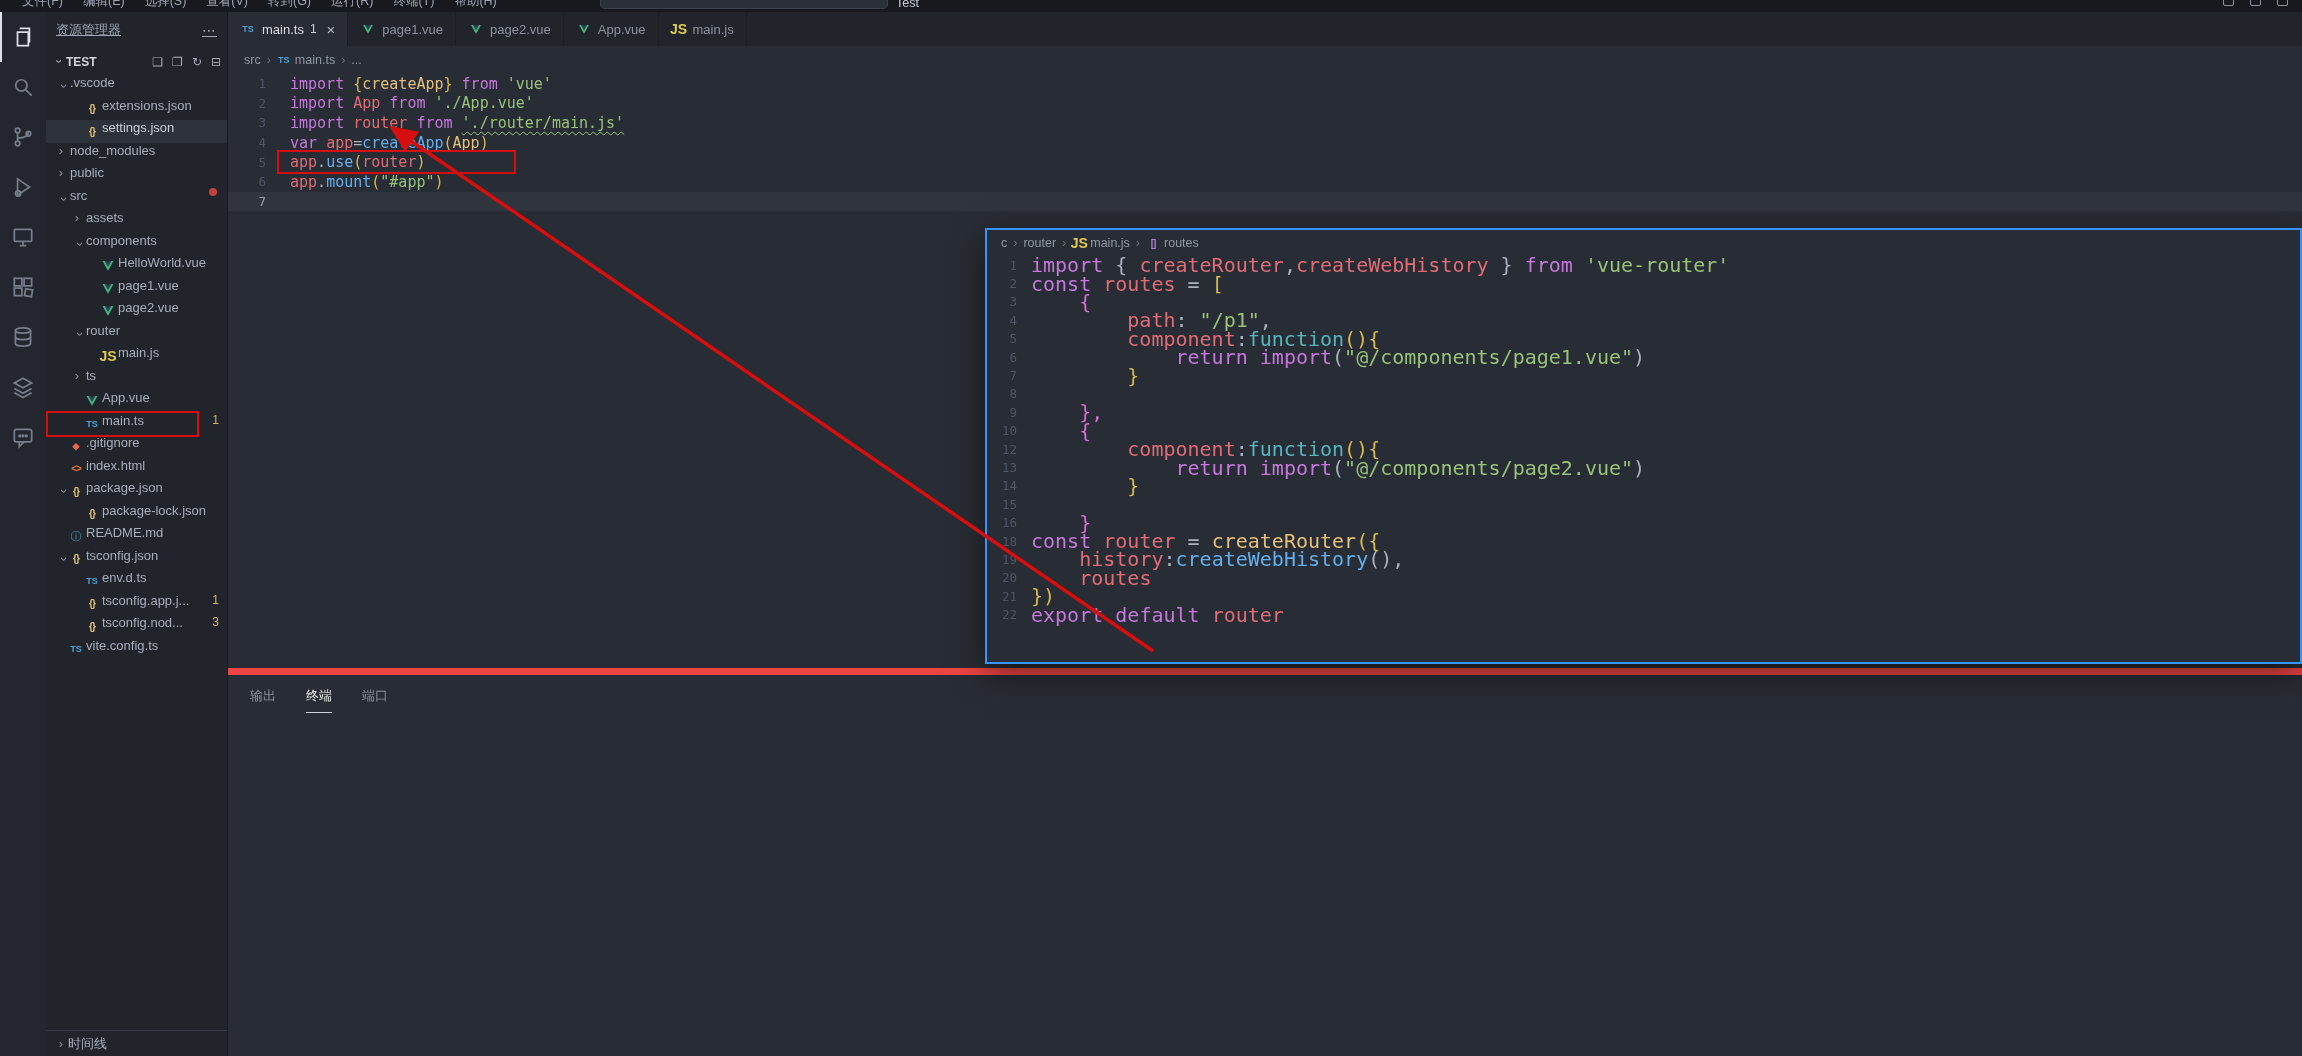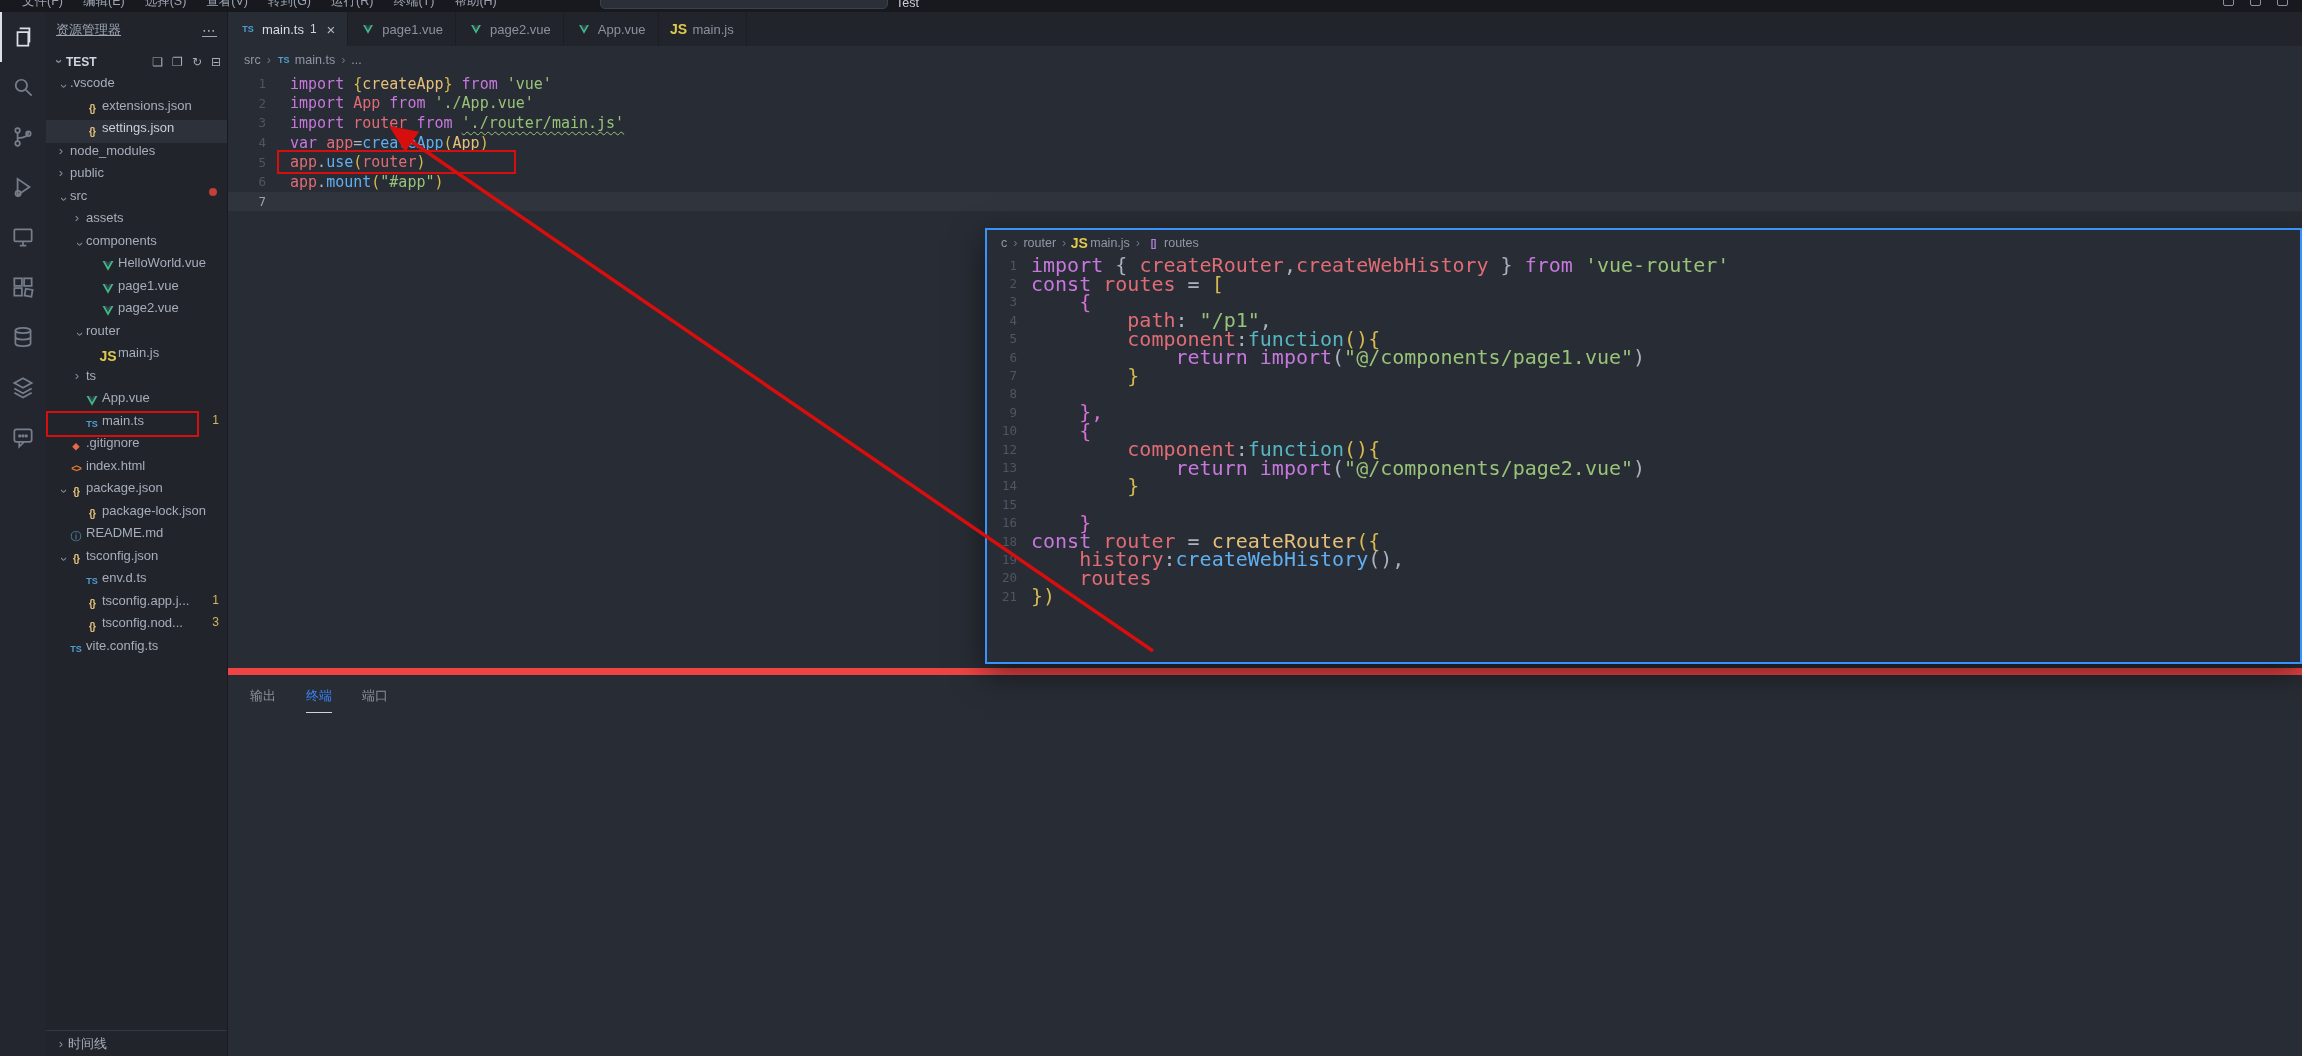--- a/index.html
+++ b/index.html
@@ -84,21 +84,21 @@
   .float-win{position:absolute;left:985px;top:228px;width:1317px;height:436px;background:var(--bg-editor,#282c34);border:2px solid var(--accent-blue,#3794ff);z-index:20;box-shadow:0 10px 30px rgba(0,0,0,.5);}
   .fw-crumb{height:26px;display:flex;align-items:center;padding-left:14px;font-size:12.5px;color:#9098a5;}
   .fw-code .code-line{height:18.4px;}
   .fw-code .code{font-size:20px;}
   .fw-code .gut{width:44px;min-width:44px;padding-right:14px;}
 
   
   .panel{position:absolute;left:228px;right:0;top:668px;bottom:0;background:var(--bg-editor,#282c34);border-top:7px solid #ef4444;z-index:2;}
   .panel-tabs{display:flex;gap:30px;padding:12px 0 0 22px;}
   .panel-tab{font-size:13px;color:#8b919e;padding-bottom:7px;cursor:pointer;}
-  .panel-tab.active{color:#3b82f6;border-bottom:1.5px solid #cfd4db;}
+  .panel-tab.active{color:#e5e5e5;border-bottom:1.5px solid #cfd4db;}
 
   
   .anno-box{position:absolute;border:2.5px solid var(--annotation-red,#d60e0e);z-index:25;pointer-events:none;}
   #box-code{left:277px;top:150px;width:239px;height:24px;}
   #box-file{left:46px;top:411px;width:153px;height:26px;}
   .anno-arrow{position:absolute;left:0;top:0;width:2302px;height:1056px;z-index:30;pointer-events:none;}
 </style>
 </head>
 <body>
 
@@ -544,20 +544,24 @@
         <span class="code"><span class="t-def">    </span><span class="t-vr">history</span><span class="t-def">:</span><span class="t-fn">createWebHistory</span><span class="t-def">(),</span></span>
       </div>
       <div class="code-line">
         <span class="gut">20</span>
         <span class="code"><span class="t-def">    </span><span class="t-vr">routes</span></span>
       </div>
       <div class="code-line">
         <span class="gut">21</span>
         <span class="code"><span class="t-b1">})</span></span>
       </div>
+      <div class="code-line">
+        <span class="gut">22</span>
+        <span class="code"><span class="t-kw">export</span><span class="t-def"> </span><span class="t-kw">default</span><span class="t-def"> </span><span class="t-vr">router</span></span>
+      </div>
     </div>
 </div>
 
 <div class="anno-box" id="box-code"></div>
 <div class="anno-box" id="box-file"></div>
 
 <svg class="anno-arrow" viewBox="0 0 2302 1056">
   <defs>
     <marker id="ah" markerWidth="10" markerHeight="10" refX="7" refY="3.5" orient="auto">
       <path d="M0,0 L8,3.5 L0,7 Z" fill="#d60e0e"></path>

